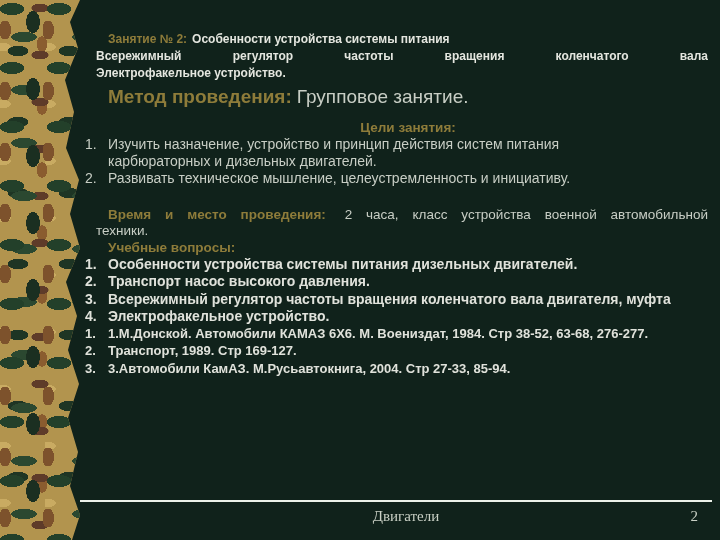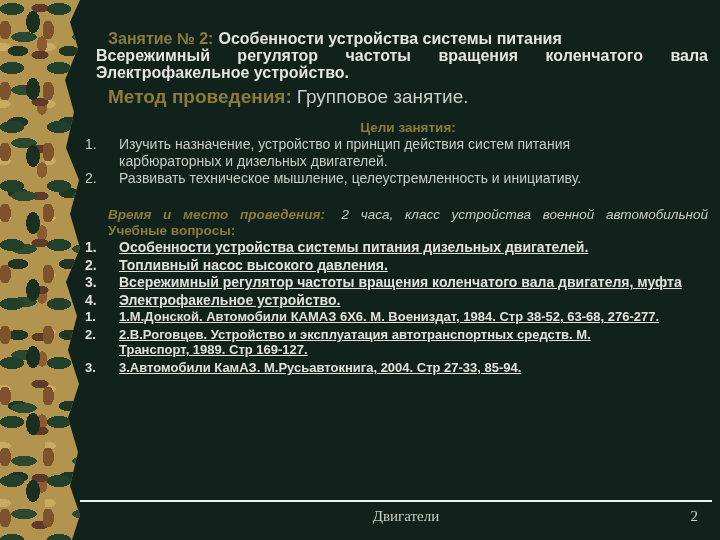--- a/index.html
+++ b/index.html
@@ -25,43 +25,43 @@
     background-size:47px 59px,53px 67px,61px 53px,43px 61px,59px 47px,51px 71px,57px 63px,45px 57px;
     clip-path:polygon(0 0,80px 0,70px 22px,78px 48px,65px 80px,74px 112px,66px 148px,79px 180px,
       70px 214px,80px 248px,66px 282px,77px 316px,68px 350px,79px 384px,68px 418px,78px 452px,
       70px 486px,80px 515px,72px 540px,0 540px);
   }
   
   .content{position:absolute;left:96px;top:31px;width:612px;color:#c8cec5;}
   .olive{color:#8e7c3a;font-weight:bold;}
   .label-gap{margin-right:5px;}
 
-  .title{font-size:16px;line-height:16.8px;font-weight:bold;color:#e4e6df;}
+  .title{font-size:12px;line-height:16.8px;font-weight:bold;color:#e4e6df;}
   .title .indent{text-indent:12px;}
   .jline{text-align:justify;text-align-last:justify;}
 
   .method{margin-top:7px;font-size:19px;line-height:17px;text-indent:12px;}
   .method .val{color:#c8cec5;font-weight:normal;}
 
   .h-olive{font-size:13.5px;line-height:16px;text-indent:12px;}
   .goals-head{margin-top:15px;text-align:center;}
   .list{font-size:14px;line-height:16.5px;}
   .row{display:flex;margin-left:-11px;margin-bottom:1px;}
   .row .num{width:23px;flex:none;}
-  .row .txt{flex:1;margin-left:11px;}
+  .row .txt{flex:1;}
   .bold-list{font-weight:bold;color:#e0e2db;}
   .bold-list .num{color:#e0e2db;}
 
-  .schedule{margin-top:20px;font-size:13.5px;line-height:16.5px;font-style:italic;}
+  .schedule{margin-top:20px;font-size:13.5px;line-height:16.5px;}
   .schedule .line1{text-indent:12px;text-align:justify;text-align-last:justify;}
   .q-list{font-size:14px;}
   .lit-head{margin-top:16px;}
   .lit-list{font-size:13px;line-height:15.5px;}
   .lit-list .row{margin-bottom:2px;}
-  .nowrap{white-space:nowrap;text-decoration:underline;}
+  .nowrap{white-space:nowrap;}
 
   
   .footer-line{position:absolute;left:80px;top:500px;width:632px;height:2px;background:#ecf2ea;}
   .footer{position:absolute;left:92px;right:0;top:508px;height:24px;
     font-family:"Liberation Serif","DejaVu Serif",serif;font-size:15px;color:#c9d0c5;}
   .footer .ftitle{text-align:center;}
   .footer .fpage{position:absolute;right:22px;top:0;}
 </style>
 </head>
 <body>
@@ -95,31 +95,32 @@
       <span class="num">2.</span>
       <span class="txt">Развивать техническое мышление, целеустремленность и инициативу.</span>
     </div>
   </div>
 
   <div class="schedule">
     <div class="line1">
       <span class="olive label-gap">Время и место проведения:</span>
       <span>2 часа, класс устройства военной автомобильной</span>
     </div>
+    <div>техники.</div>
   </div>
 
   <div class="h-olive olive">Учебные вопросы:</div>
   <div class="list q-list bold-list">
     <div class="row">
       <span class="num">1.</span>
       <span class="txt nowrap">Особенности устройства системы питания дизельных двигателей.</span>
     </div>
     <div class="row">
       <span class="num">2.</span>
-      <span class="txt nowrap">Топливный насос высокого давления.</span>
+      <span class="txt nowrap">Транспорт насос высокого давления.</span>
     </div>
     <div class="row">
       <span class="num">3.</span>
       <span class="txt">
         <div class="nowrap">Всережимный регулятор частоты вращения коленчатого вала двигателя, муфта</div>
       </span>
     </div>
     <div class="row">
       <span class="num">4.</span>
       <span class="txt nowrap">Электрофакельное устройство.</span>
@@ -127,21 +128,20 @@
   </div>
 
   <div class="list lit-list bold-list">
     <div class="row">
       <span class="num">1.</span>
       <span class="txt nowrap">1.М.Донской. Автомобили КАМАЗ 6Х6. М. Воениздат, 1984. Стр 38-52, 63-68, 276-277.</span>
     </div>
     <div class="row">
       <span class="num">2.</span>
       <span class="txt">
-        <div class="nowrap">2.В.Роговцев. Устройство и эксплуатация автотранспортных средств. М.</div>
         <div class="nowrap">Транспорт, 1989. Стр 169-127.</div>
       </span>
     </div>
     <div class="row">
       <span class="num">3.</span>
       <span class="txt nowrap">3.Автомобили КамАЗ. М.Русьавтокнига, 2004. Стр 27-33, 85-94.</span>
     </div>
   </div>
 
 </div>

